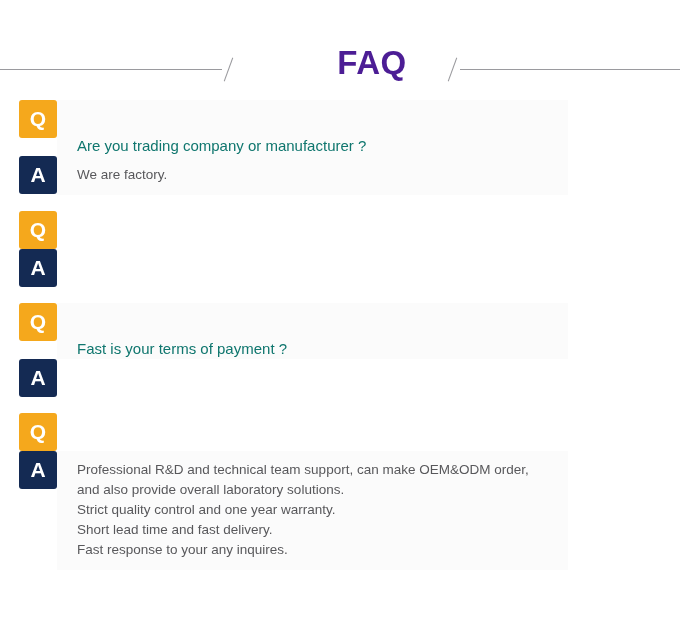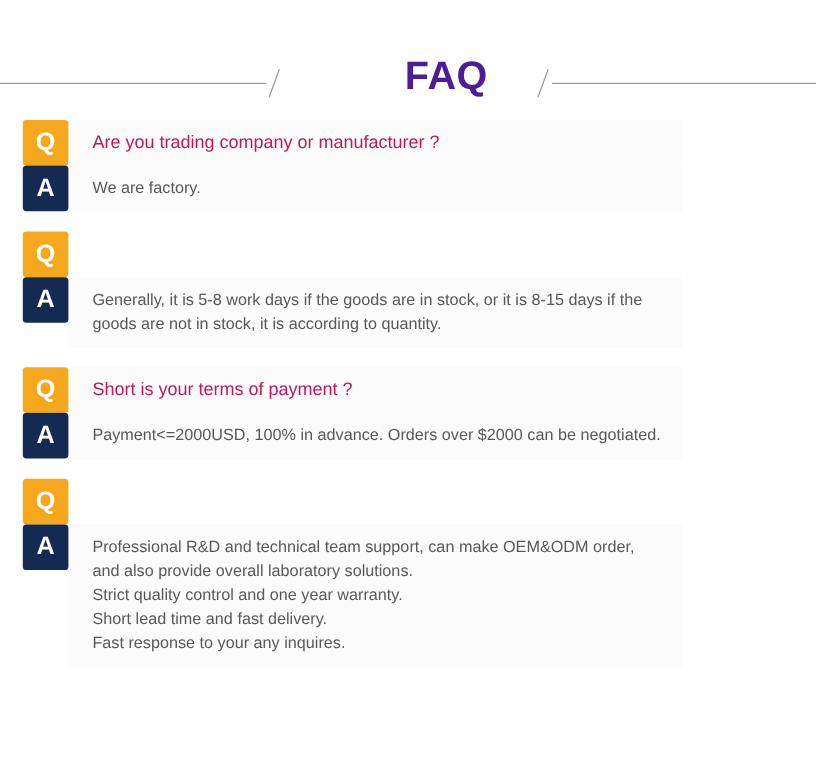--- a/index.html
+++ b/index.html
@@ -95,23 +95,24 @@
     display: flex;
     align-items: center;
   }
   .faq-row.answer .text-panel {
     align-items: flex-end;
     padding-top: 9px;
     padding-bottom: 10px;
   }
 
   .q-text {
-    color: #be185d;
+    color: #0f766e;
     font-size: 15px;
     line-height: 20px;
+    margin-top: 36px;
   }
   .a-text {
     color: #58585b;
     font-size: 13.5px;
     line-height: 20px;
     white-space: pre-line;
   }
 
   .item-gap { height: 16px; }
 </style>
@@ -143,39 +144,33 @@
     </div>
   </div>
   <div class="item-gap"></div>
 
   <div class="faq-item">
     <div class="faq-row question">
       <div class="badge q">Q</div>
     </div>
     <div class="faq-row answer">
       <div class="badge a">A</div>
-      <div class="text-panel">
-        <span class="a-text">Generally, it is 5-8 work days if the goods are in stock, or it is 8-15 days if the goods are not in stock, it is according to quantity.</span>
-      </div>
     </div>
   </div>
   <div class="item-gap"></div>
 
   <div class="faq-item">
     <div class="faq-row question">
       <div class="badge q">Q</div>
       <div class="text-panel">
-        <span class="q-text">Short is your terms of payment ?</span>
+        <span class="q-text">Fast is your terms of payment ?</span>
       </div>
     </div>
     <div class="faq-row answer">
       <div class="badge a">A</div>
-      <div class="text-panel">
-        <span class="a-text">Payment&lt;=2000USD, 100% in advance. Orders over $2000 can be negotiated.</span>
-      </div>
     </div>
   </div>
   <div class="item-gap"></div>
 
   <div class="faq-item">
     <div class="faq-row question">
       <div class="badge q">Q</div>
     </div>
     <div class="faq-row answer">
       <div class="badge a">A</div>

